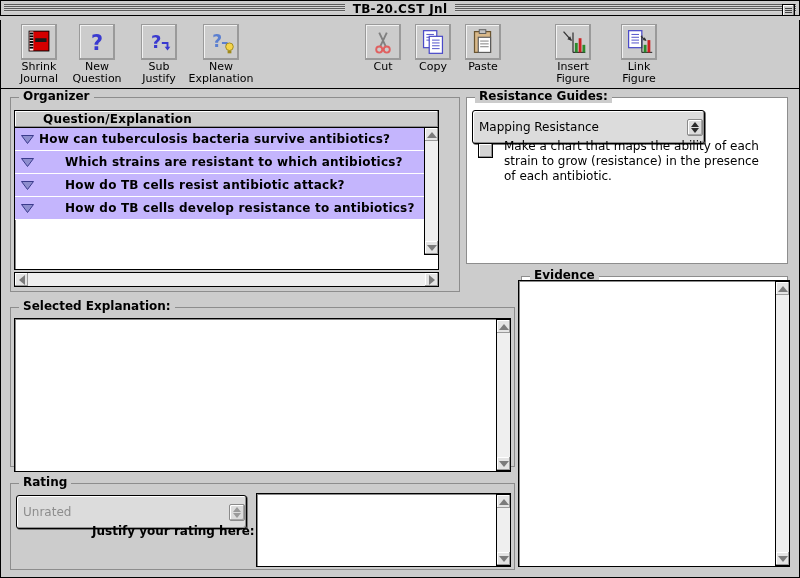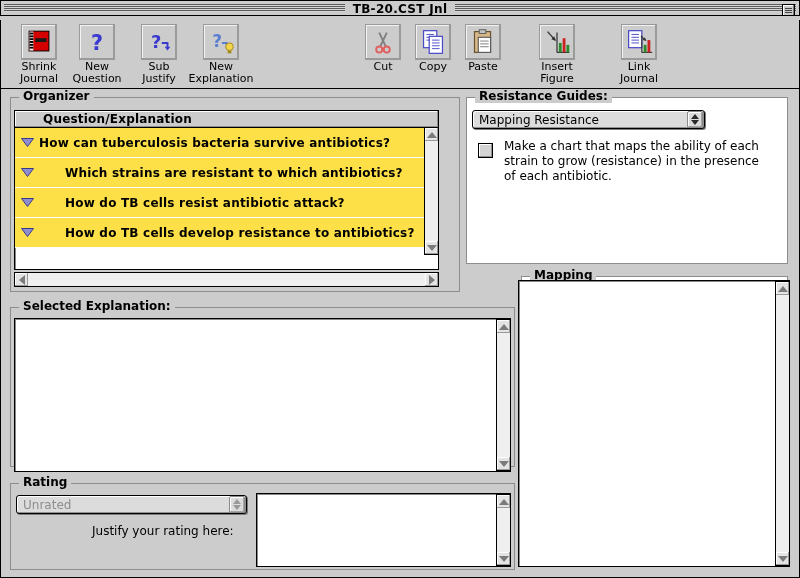--- a/index.html
+++ b/index.html
@@ -172,23 +172,23 @@
     padding-left: 28px;
     letter-spacing: 0.2px;
   }
   .rows {
     position: absolute;
     left: 0; top: 17px;
     right: 0; bottom: 0;
     overflow: hidden;
   }
   .row {
-    height: 30px;
-    box-sizing: border-box;
-    background: #fde047;
+    height: 23px;
+    box-sizing: border-box;
+    background: #c4b5fd;
     border-bottom: 1px solid #ffffff;
     display: flex;
     align-items: center;
     cursor: default;
   }
   .row .tri {
     width: 24px;
     flex: 0 0 24px;
     display: flex;
     align-items: center;
@@ -244,21 +244,21 @@
   }
   .tri-up { border-left: 5px solid transparent; border-right: 5px solid transparent; border-bottom: 6px solid #7b7b7b; }
   .tri-dn { border-left: 5px solid transparent; border-right: 5px solid transparent; border-top: 6px solid #7b7b7b; }
   .tri-lf { border-top: 5px solid transparent; border-bottom: 5px solid transparent; border-right: 6px solid #7b7b7b; }
   .tri-rt { border-top: 5px solid transparent; border-bottom: 5px solid transparent; border-left: 6px solid #7b7b7b; }
 
   
   .popup {
     position: absolute;
     box-sizing: border-box;
-    height: 19px;
+    height: 34px;
     background: #dcdcdc;
     border: 1px solid #000000;
     border-radius: 3px;
     box-shadow: inset -1px -1px 0 #919191, inset 1px 1px 0 #ffffff, 1px 1px 0 #7a7a7a;
     display: flex;
     align-items: center;
     cursor: default;
   }
   .popup .ptext {
     font-family: "DejaVu Sans", sans-serif;
@@ -314,21 +314,21 @@
     position: absolute;
     font-family: "DejaVu Sans", sans-serif;
     font-size: 12px;
     line-height: 15px;
     color: #000000;
   }
   .plainlabel {
     position: absolute;
     font-family: "DejaVu Sans", sans-serif;
     font-size: 12px;
-    font-weight: normal;
+    font-weight: bold;
     color: #000000;
   }
 
   .win-border-bottom {
     position: absolute;
     left: 0; right: 0; bottom: 0;
     height: 6px;
     background: #cccccc;
     border-left: 1px solid #000000;
     border-right: 1px solid #000000;
@@ -473,21 +473,21 @@
               <line x1="17" y1="19" x2="25" y2="19"></line>
               <line x1="17" y1="22" x2="25" y2="22"></line>
               <line x1="17" y1="25" x2="25" y2="25"></line>
             </g>
           </svg>
         </span>
       </div>
       <div class="lbl">Copy</div>
     </div>
 
-    <div class="tool" style="left:520px;">
+    <div class="tool" style="left:536px;">
       <div class="btn">
         <span class="ico">
           <svg viewBox="0 0 36 36">
             <path d="M8 7 L16 16" stroke="#333333" stroke-width="1.4" fill="none"></path>
             <path d="M12 15 L17 17 L15 12 Z" fill="#333333"></path>
             <line x1="18" y1="8" x2="18" y2="29" stroke="#333333" stroke-width="1.3"></line>
             <line x1="18" y1="29" x2="31" y2="29" stroke="#333333" stroke-width="1.3"></line>
             <rect x="20" y="19" width="3" height="10" fill="#2b8a2b"></rect>
             <rect x="24" y="14" width="3" height="15" fill="#cc2222"></rect>
             <rect x="28" y="21" width="3" height="8" fill="#2b8a2b"></rect>
@@ -512,21 +512,21 @@
             <line x1="21" y1="11" x2="21" y2="29" stroke="#333333" stroke-width="1.2"></line>
             <line x1="21" y1="29" x2="32" y2="29" stroke="#333333" stroke-width="1.2"></line>
             <rect x="23" y="21" width="3" height="8" fill="#2b8a2b"></rect>
             <rect x="27" y="16" width="3" height="13" fill="#cc2222"></rect>
             <path d="M20 12 L25 16" stroke="#333333" stroke-width="1.2" fill="none"></path>
             <path d="M22 16 L26 17 L24 13 Z" fill="#333333"></path>
           </svg>
         </span>
       </div>
       <div class="lbl">Link
-Journal</div>
+Figure</div>
     </div>
 
   </div>
 
   <div class="win-side" style="left:0;"></div>
   <div class="win-side" style="right:0;"></div>
 
   <div class="group" style="left:10px; top:97px; width:450px; height:195px;">
     <span class="gtitle">Organizer</span>
   </div>
@@ -607,21 +607,21 @@
       <span class="au"></span>
         <span class="ad"></span>
     </span>
   </div>
 
   <div class="checkbox" style="left:478px; top:143px;"></div>
 
   <div class="guidetext" style="left:504px; top:139px; width:270px;">Make a chart that maps the ability of each strain to grow (resistance) in the presence of each antibiotic.</div>
 
   <div class="group" style="left:521px; top:276px; width:267px; height:291px; background:#ffffff;">
-    <span class="gtitle">Mapping</span>
+    <span class="gtitle">Evidence</span>
   </div>
 
   <div class="textarea" style="left:518px; top:280px; width:272px; height:287px;">
     
   </div>
 
   <div class="sbv" style="left:775px; top:281px; height:285px;">
     <div class="sb-track"></div>
     <div class="sb-arrow top">
         <span class="tri-up"></span>

